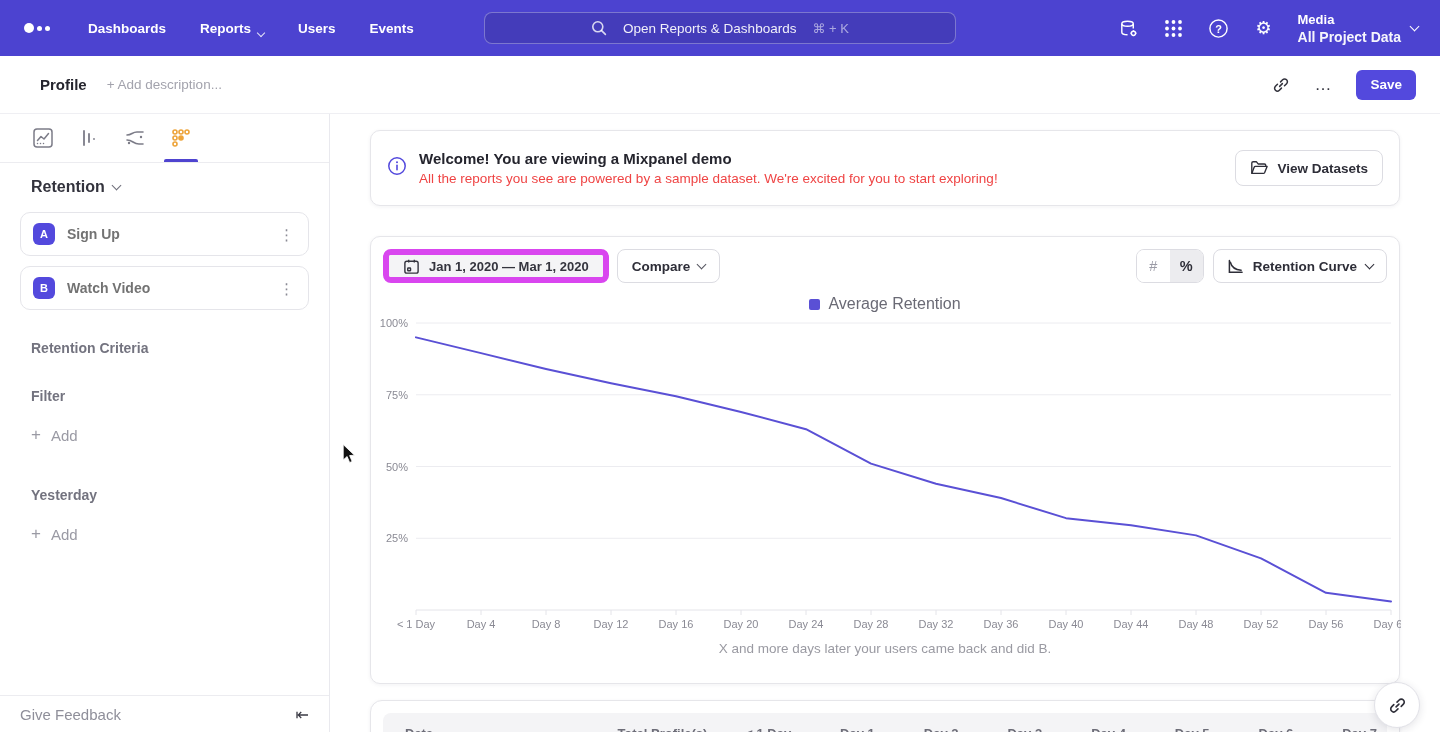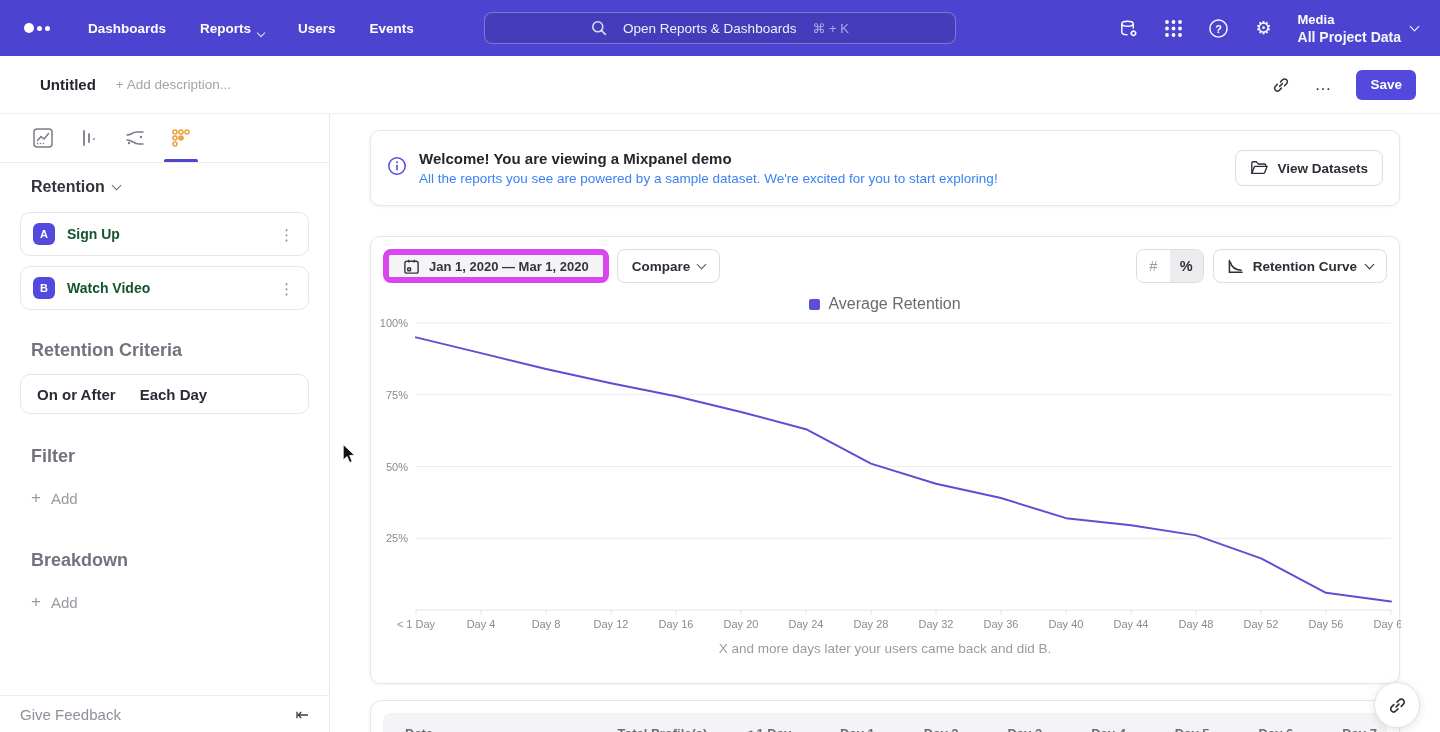--- a/index.html
+++ b/index.html
@@ -45,42 +45,42 @@
     background:#4f44d0; border-radius:2px 2px 0 0; }
   .scontent { padding:0 20px; }
   .secrow { display:flex; align-items:center; gap:8px; margin:15px 0 0 11px; cursor:pointer;}
   .sectitle { font-size:16px; font-weight:700; color:#33333d; }
   .secrow .chev { color:#6e6e7a; }
   .evcard { margin-top:16px; height:44px; border:1px solid #e5e5ea; border-radius:10px;
     display:flex; align-items:center; padding:0 14px 0 12px; cursor:pointer; background:#fff;}
   .evcard + .evcard { margin-top:10px; }
   .badge { width:22px; height:22px; border-radius:6px; background:#5349dd; color:#fff;
     font-size:11px; font-weight:700; display:flex; align-items:center; justify-content:center; }
-  .evlabel { font-size:14px; font-weight:600; color:#14532d; margin-left:12px; }
+  .evlabel { font-size:14px; font-weight:600; color:#737373; margin-left:12px; }
   .kebab { margin-left:auto; color:#8a8a94; font-size:15px; cursor:pointer; line-height:1;}
-  .sideh { font-size:18px; font-weight:700; color:#73737f; margin:30px 0 0 11px; }
+  .sideh { font-size:14px; font-weight:700; color:#73737f; margin:30px 0 0 11px; }
   .critcard { margin-top:13px; height:40px; border:1px solid #e5e5ea; border-radius:10px;
     display:flex; align-items:center; gap:24px; padding:0 16px; background:#fff;}
   .critseg { font-size:15px; font-weight:600; color:#2b2b35; cursor:pointer; }
   .addrow { display:flex; align-items:center; gap:10px; margin:21px 0 0 11px; color:#9a9aa4;
     font-size:15px; cursor:pointer; }
   .addrow .plus { font-size:17px; }
   .sfooter { position:absolute; left:0; right:0; bottom:0; height:37px; border-top:1px solid #ececf0;
     display:flex; align-items:center; justify-content:space-between; padding:0 20px 0 20px; }
   .feedback { font-size:15px; color:#8f8f9a; cursor:pointer; }
   .collapse { font-size:16px; color:#3a3a44; cursor:pointer; }
   
   .main { position:absolute; left:330px; top:114px; right:0; bottom:0; background:#fff; overflow:hidden; }
   .card { position:absolute; left:40px; width:1030px; background:#fff; border:1px solid #e6e6ea;
     border-radius:10px; box-shadow:0 1px 4px rgba(30,30,60,0.06); }
   .banner { top:16px; height:76px; display:flex; align-items:center; padding:16px 16px; }
   .infoicon { color:#5349dd; flex:0 0 auto; }
   .btexts { margin-left:12px; }
   .btitle { font-size:15px; font-weight:700; color:#25252e; }
-  .bsub { font-size:13.5px; color:#3b82f6; margin-top:4px; }
+  .bsub { font-size:13.5px; color:#ef4444; margin-top:4px; }
   .viewds { margin-left:auto; height:36px; border:1px solid #dcdce2; border-radius:8px; background:#fff;
     display:flex; align-items:center; gap:9px; padding:0 14px; font-size:13.5px; font-weight:600;
     color:#2e2e38; cursor:pointer; }
   .chartcard { top:122px; height:448px; }
   .ctr-left { position:absolute; left:12px; top:12px; display:flex; gap:8px; }
   .seg { display:flex; align-items:stretch; border:6px solid #d946ef; border-radius:8px; height:34px; overflow:hidden; }
   .seg-date { display:flex; align-items:center; gap:9px; background:#f4f4f6; padding:0 14px;
     font-size:13px; font-weight:600; color:#34343e; cursor:pointer; }
   .preset { display:flex; align-items:center; padding:0 13px; font-size:13px; color:#8f8f9b;
     border-left:1px solid #e7e7eb; cursor:pointer; background:#fff; }
@@ -179,21 +179,21 @@
       <div>
         <div class="pname">Media</div>
         <div class="pscope">All Project Data</div>
       </div>
       <span class="chev" style="color:#fff;"></span>
     </div>
   </div>
 </header>
 
 <div class="subheader">
-  <span class="rtitle">Untitled</span>
+  <span class="rtitle">Profile</span>
   <span class="rdesc">+ Add description...</span>
   <div class="subright">
     <span class="iconbtn">
       <svg width="18" height="18" viewBox="0 0 20 20" fill="none" stroke="#33333d" stroke-width="1.7" stroke-linecap="round">
         <path d="M8.5 11.5 L11.5 8.5"></path>
         <path d="M9.5 6.5 L11.8 4.2 a3.1 3.1 0 0 1 4.4 4.4 L13.9 10.9"></path>
         <path d="M10.5 13.5 L8.2 15.8 a3.1 3.1 0 0 1 -4.4 -4.4 L6.1 9.1"></path>
       </svg>
     </span>
     <span class="dots3">…</span>
@@ -250,32 +250,28 @@
           <span class="kebab">⋮</span>
         </div>
         <div class="evcard">
           <span class="badge">B</span>
           <span class="evlabel">Watch Video</span>
           <span class="kebab">⋮</span>
         </div>
       </div>
 
     <div class="sideh">Retention Criteria</div>
-    <div class="critcard">
-      <span class="critseg">On or After</span>
-      <span class="critseg">Each Day</span>
-    </div>
 
     <div class="sideh" style="margin-top:32px;">Filter</div>
     <div class="addrow">
       <span class="plus">+</span>
       <span>Add</span>
     </div>
 
-    <div class="sideh" style="margin-top:42px;">Breakdown</div>
+    <div class="sideh" style="margin-top:42px;">Yesterday</div>
     <div class="addrow">
       <span class="plus">+</span>
       <span>Add</span>
     </div>
   </div>
 
   <div class="sfooter">
     <span class="feedback">Give Feedback</span>
     <span class="collapse">⇤</span>
   </div>

